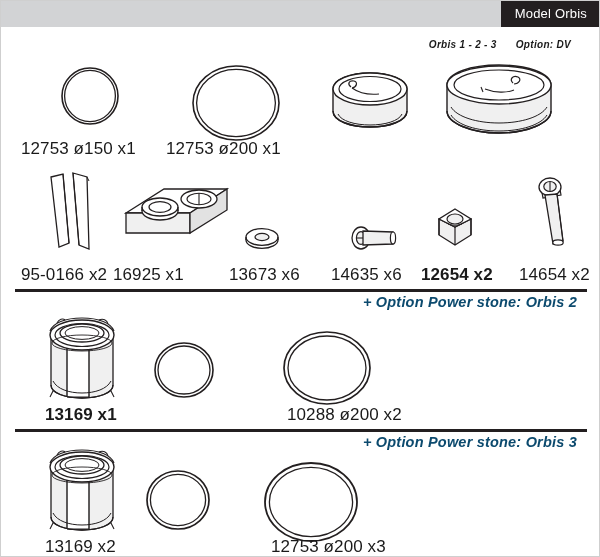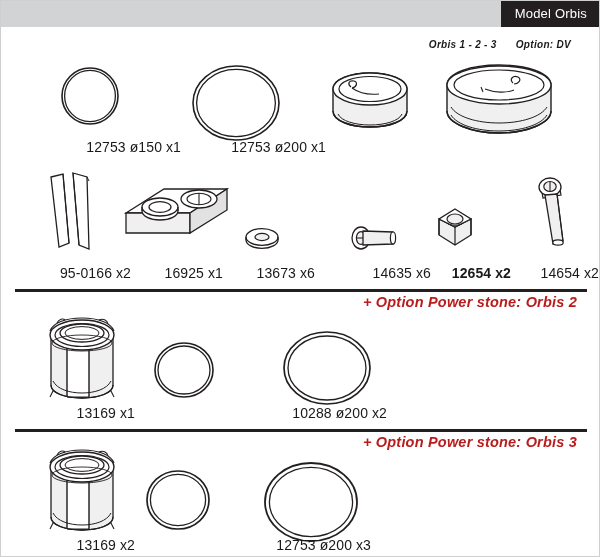--- a/index.html
+++ b/index.html
@@ -61,36 +61,37 @@
     width: 572px;
     height: 3px;
     background: #231f20;
   }
   .section-title {
     position: absolute;
     right: 22px;
     font-size: 14.5px;
     font-weight: bold;
     font-style: italic;
-    color: #b91c1c;
+    color: #0c4a6e;
     white-space: nowrap;
     letter-spacing: 0.2px;
   }
 
   
   .part {
     position: absolute;
   }
   .part-label {
     position: absolute;
-    font-size: 14px;
+    font-size: 17px;
     color: #1a1a1a;
     white-space: nowrap;
-    text-align: right;
+    text-align: left;
     letter-spacing: 0.1px;
+    margin-left: 20px;
   }
   svg { display: block; overflow: visible; }
   .ln   { fill: none; stroke: #231f20; }
   .fillw{ fill: #ffffff; stroke: #231f20; }
   .fillg{ fill: #f0f0f0; stroke: #231f20; }
   .fillgd{ fill: #e2e2e2; stroke: #231f20; }
 </style>
 </head>
 <body>
 
@@ -233,21 +234,21 @@
       <ellipse class="ln" cx="45" cy="20" rx="17" ry="6.4" stroke-width="1"></ellipse>
       <path class="ln" d="M13 18 C16 10 28 5 45 5 C62 5 74 10 77 18" stroke-width="1.2"></path>
       <path class="ln" d="M20 10 C22 6 26 5 28 7" stroke-width="1.1"></path>
       <path class="ln" d="M62 7 C66 5 70 7 71 11" stroke-width="1.1"></path>
       <path class="ln" d="M14 72 C14 80 28 85 45 85 C62 85 76 80 76 72" stroke-width="1.3"></path>
       <path class="ln" d="M16 68 C20 76 32 80 45 80 C58 80 70 76 74 68" stroke-width="1"></path>
       <path class="ln" d="M16 78 L13 84 M74 78 L77 84" stroke-width="1.1"></path>
       <ellipse class="ln" cx="45" cy="30" rx="30" ry="8" stroke-width="0.9"></ellipse>
     </svg>
   </div>
-  <div class="part-label" style="left:24px; top:404px; width:110px;">13169 x1</div>
+  <div class="part-label" style="left:24px; top:404px; width:110px;font-weight:bold;">13169 x1</div>
 
   <div class="part" style="left:152px; top:340px;">
     <svg width="62" height="58" viewBox="0 0 62 58">
       <ellipse class="ln" cx="31" cy="29" rx="29" ry="27" stroke-width="1.6"></ellipse>
       <ellipse class="ln" cx="31" cy="29" rx="26" ry="24" stroke-width="1.3"></ellipse>
     </svg>
   </div>
 
   <div class="part" style="left:281px; top:328px;">
     <svg width="90" height="78" viewBox="0 0 90 78">

